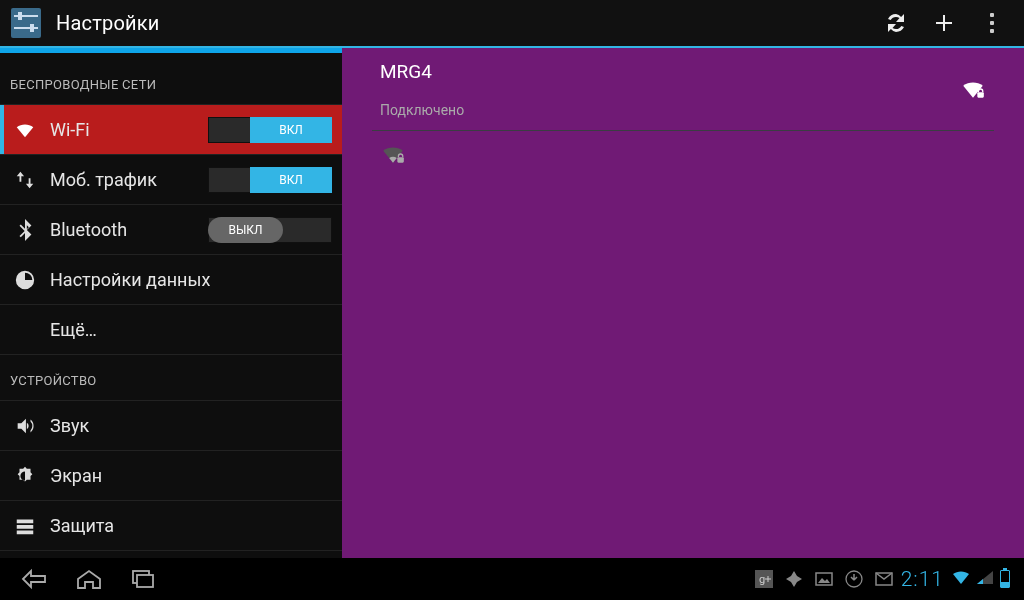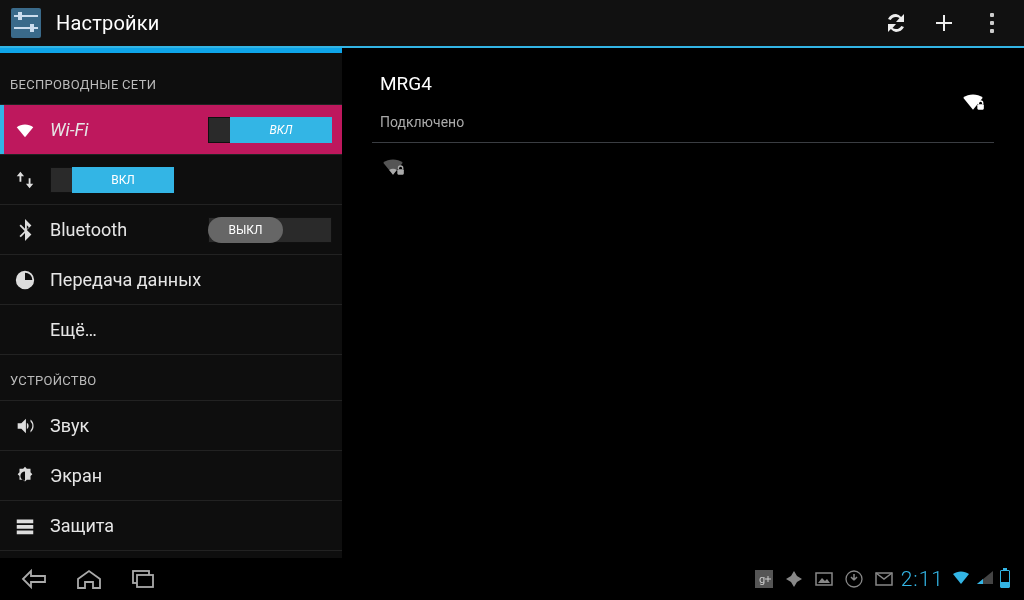--- a/index.html
+++ b/index.html
@@ -15,33 +15,33 @@
   .actionbar .ab-btn svg { width: 24px; height: 24px; }
   .overflow-dots { display: flex; flex-direction: column; gap: 4px; }
   .overflow-dots span { width: 4px; height: 4px; background: #ccc; border-radius: 1px; }
 
   
   .body { flex: 1; display: flex; min-height: 0; }
   .sidebar { width: 342px; background: #0e0e0e; display: flex; flex-direction: column; border-top: 5px solid #0ea5e9; }
   .sidebar-inner { padding-top: 6px; }
   .section-header { font-size: 13px; color: #bbb; padding: 18px 10px 12px 10px; letter-spacing: .3px; border-bottom: 1px solid #222; }
   .side-item { display: flex; align-items: center; height: 50px; padding: 0 10px 0 12px; border-bottom: 1px solid #222; color: #e6e6e6; position: relative; }
-  .side-item.selected { background: #be185d; box-shadow: inset 4px 0 0 #33b5e5; font-style: italic; }
+  .side-item.selected { background: #b91c1c; box-shadow: inset 4px 0 0 #33b5e5; }
   .side-item .icon { width: 26px; height: 26px; margin-right: 12px; display: flex; align-items: center; justify-content: center; color: #ddd; }
   .side-item .icon svg { width: 22px; height: 22px; }
   .side-item .label { font-size: 18px; flex: 1; white-space: nowrap; }
   .side-item.noicon .icon { visibility: hidden; }
   .toggle { width: 124px; height: 26px; position: relative; font-size: 12px; overflow: hidden; }
   .toggle .track { position: absolute; inset: 0; background: #2a2a2a; box-shadow: inset 0 0 0 1px rgba(0,0,0,.6); }
-  .toggle .thumb { position: absolute; top: 0; bottom: 0; display: flex; align-items: center; justify-content: center; width: 102px; color: #fff; }
+  .toggle .thumb { position: absolute; top: 0; bottom: 0; display: flex; align-items: center; justify-content: center; width: 82px; color: #fff; }
   .toggle.on .thumb { right: 0; background: #33b5e5; }
   .toggle.off .thumb { left: 0; background: #666; width: 75px; border-radius: 13px; }
 
   
-  .main { flex: 1; background: #000000; padding: 14px 30px; }
+  .main { flex: 1; background: #701a75; padding: 2px 30px; }
   .network-row { display: flex; align-items: center; padding: 10px 8px 12px 8px; border-bottom: 1px solid #3a3d42; }
   .network-row:last-child { border-bottom: none; }
   .network-col { flex: 1; }
   .ssid { font-size: 19px; color: #fff; }
   .substatus { font-size: 14px; color: #aaa; margin-top: 19px; }
   .wifi-icon { width: 26px; height: 26px; display: flex; align-items: center; justify-content: center; }
   .wifi-icon svg { width: 26px; height: 26px; }
   .wifi-icon.dim svg .arc { fill: #555; }
 
   
@@ -113,20 +113,21 @@
             <div class="thumb">ВКЛ</div>
           </div>
         </div>
 
         <div class="side-item">
           <span class="icon">
             <svg viewBox="0 0 24 24">
                 <path fill="#ddd" d="M7 3l-4 5h3v6h2V8h3L7 3zm10 18l4-5h-3V10h-2v6h-3l4 5z"></path>
               </svg>
           </span>
+          <span class="label">Моб. трафик</span>
           <div class="toggle on">
             <div class="track"></div>
             <div class="thumb">ВКЛ</div>
           </div>
         </div>
 
         <div class="side-item">
           <span class="icon">
             <svg viewBox="0 0 24 24">
                 <path fill="#ddd" d="M12 2v8.6L7.4 6 6 7.4 11.6 13 6 18.6 7.4 20 12 15.4V24l7-7-5-5 5-5-7-7zm2 4.8L16.2 9 14 11.2V6.8zm0 10.4L16.2 15 14 12.8v4.4z"></path>
@@ -138,21 +139,21 @@
             <div class="thumb">ВЫКЛ</div>
           </div>
         </div>
 
         <div class="side-item">
           <span class="icon">
             <svg viewBox="0 0 24 24">
                 <path fill="#ddd" d="M12 2a10 10 0 1 0 0 20 10 10 0 0 0 0-20zm0 2a8 8 0 0 1 8 8h-8V4z"></path>
               </svg>
           </span>
-          <span class="label">Передача данных</span>
+          <span class="label">Настройки данных</span>
         </div>
 
         <div class="side-item noicon">
           <span class="icon"></span>
           <span class="label">Ещё…</span>
         </div>
 
         <div class="section-header">УСТРОЙСТВО</div>
 
         <div class="side-item">

